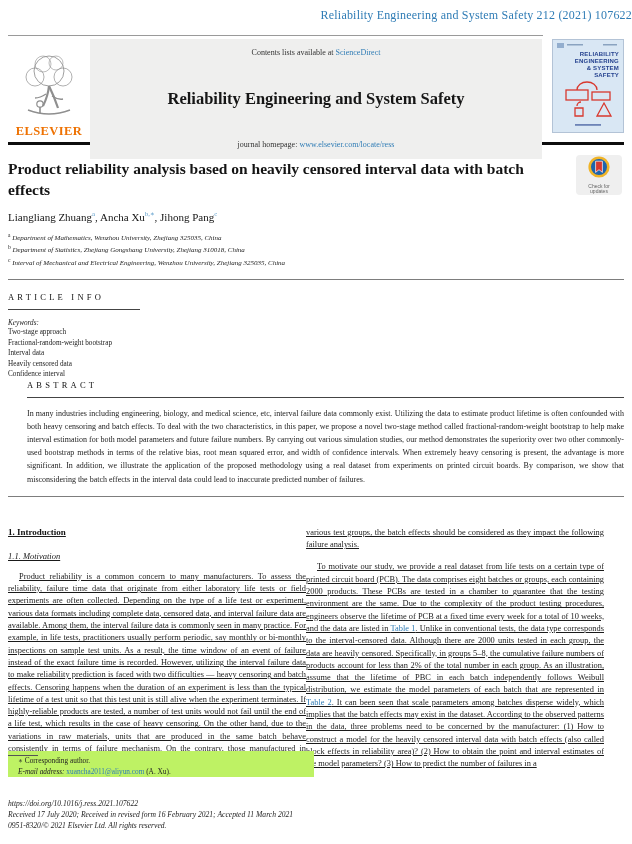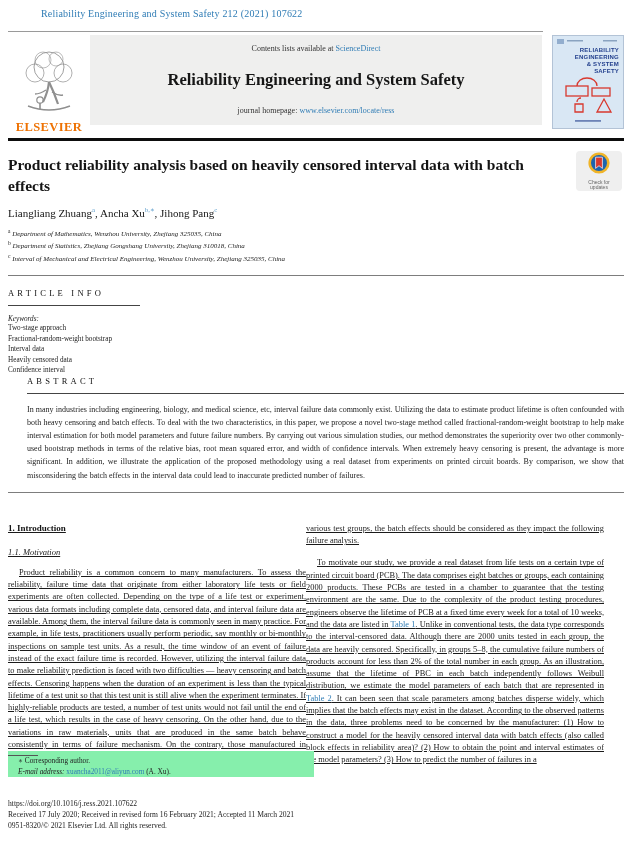--- a/index.html
+++ b/index.html
@@ -1,28 +1,28 @@
 <!DOCTYPE html>
 <html><head>
 <meta charset="utf-8">
 <style>
   * { margin: 0; padding: 0; box-sizing: border-box; }
   html, body { background: #ffffff; }
   body { font-family: "Liberation Serif", "DejaVu Serif", serif; color: #1a1a1a; }
   .page { position: relative; width: 632px; height: 844px; background: #fff; overflow: hidden; }
 
   
-  .citation { padding-top: 8px; text-align: left; font-size: 10px; color: #2f7cb5; letter-spacing: .2px; margin-left: 41px; }
+  .citation { padding-top: 8px; text-align: right; font-size: 12px; color: #2f7cb5; letter-spacing: .2px; margin-left: 41px; }
 
   
   .head-rule { margin: 12px 89px 0 8px; border-top: 1px solid #9a9a9a; }
   .header-row { display: flex; margin: 3px 8px 0 8px; height: 100px; }
   .logo-col { width: 82px; display: flex; flex-direction: column; align-items: center; justify-content: flex-end; padding-top: 4px; }
   .elsevier-word { font-size: 12.5px; font-weight: bold; color: #ee7203; letter-spacing: .4px; margin-top: -2px; }
-  .banner { flex: 1 1 auto; background: #efefee; height: 90px; display: flex; flex-direction: column; align-items: center; justify-content: space-between; padding: 9px 6px 10px 6px; margin-right: 10px; }
+  .banner { flex: 1 1 auto; background: #efefee; height: 120px; display: flex; flex-direction: column; align-items: center; justify-content: space-between; padding: 9px 6px 10px 6px; margin-right: 10px; }
   .contents-line, .homepage-line { font-size: 8px; color: #333; }
   .banner-title { font-size: 16.5px; font-weight: 600; color: #161616; }
   .link { color: #2f7cb5; text-decoration: none; cursor: pointer; }
   .cover-box { width: 72px; height: 94px; background: #d9e7f4; border: 1px solid #b3c3d6; position: relative; overflow: hidden; }
   .cover-title { position: absolute; top: 11px; right: 4px; text-align: right; color: #24418e; font-weight: bold; font-size: 6px; line-height: 7px; letter-spacing: .2px; font-family: "Liberation Sans", sans-serif; }
   .black-rule { margin: 3px 8px 0 8px; border-top: 3px solid #0d0d0d; }
 
   
   .title-block { position: relative; margin: 0 8px; padding-top: 13px; }
   .article-title { font-size: 15.5px; line-height: 21px; font-weight: 600; color: #141414; max-width: 530px; }
@@ -52,29 +52,29 @@
   .body-cols { display: flex; margin: 28px 8px 0 8px; height: 318px; overflow: hidden; text-decoration: underline; }
   .col { width: 298px; flex: 0 0 auto; overflow: hidden; }
   .col h2 { font-size: 9px; font-weight: bold; color: #141414; margin-top: 2px; }
   .col h3 { font-size: 8.5px; font-weight: normal; font-style: italic; margin-top: 14px; }
   .col p { font-size: 8.4px; line-height: 12.3px; text-align: justify; color: #1c1c1c; margin-top: 10px; }
   .col p.cont { margin-top: 2px; }
   .col p.indent { text-indent: 11px; }
   .col .right-main { margin-top: 0; }
 
   
-  .footnote { position: absolute; left: 8px; top: 751px; width: 306px; background: #86efac; padding-top: 4px; }
+  .footnote { position: absolute; left: 8px; top: 751px; width: 306px; background: #bef264; padding-top: 4px; }
   .fn-rule { width: 30px; border-top: 1px solid #555; }
   .footnote .fn-line { font-size: 7.3px; line-height: 10.5px; color: #222; padding-left: 10px; }
   .footnote .fn-line:first-of-type { margin-top: 4px; }
   .footnote i { font-style: italic; }
 
   
   .footer { position: absolute; left: 8px; right: 8px; top: 795px; background: #fff; padding-top: 3px; }
-  .footer div, .footer a { display: block; font-size: 7.6px; line-height: 11px; color: #222; }
+  .footer div, .footer a { display: block; font-size: 7.6px; line-height: 11px; color: #222; font-style: italic; }
 </style>
 </head>
 <body>
 
 <div class="page">
 
   <div class="citation">Reliability Engineering and System Safety 212 (2021) 107622</div>
 
   <div class="head-rule"></div>
 

